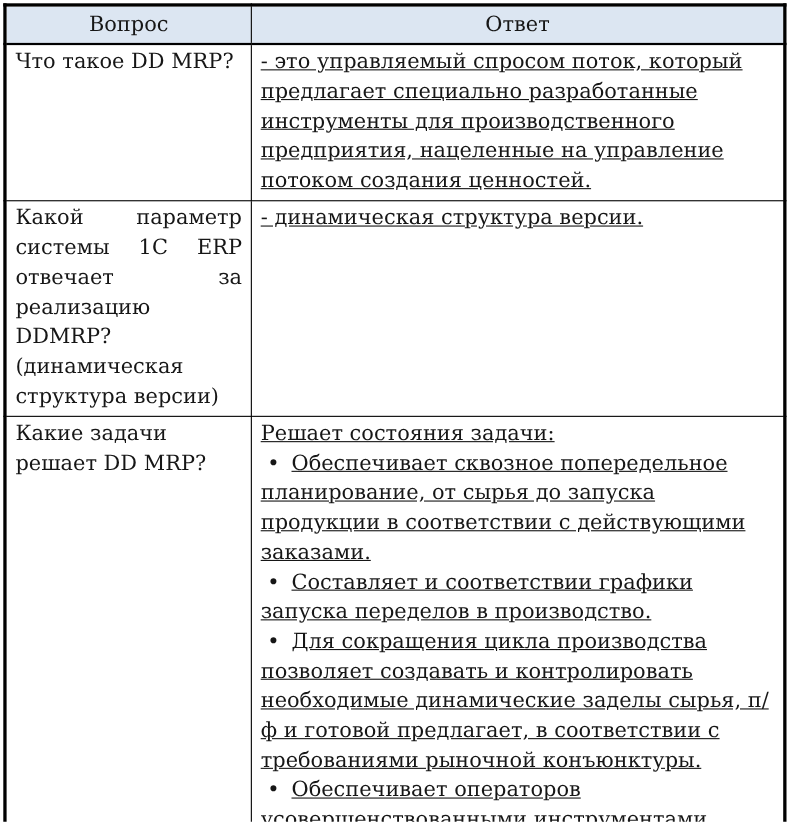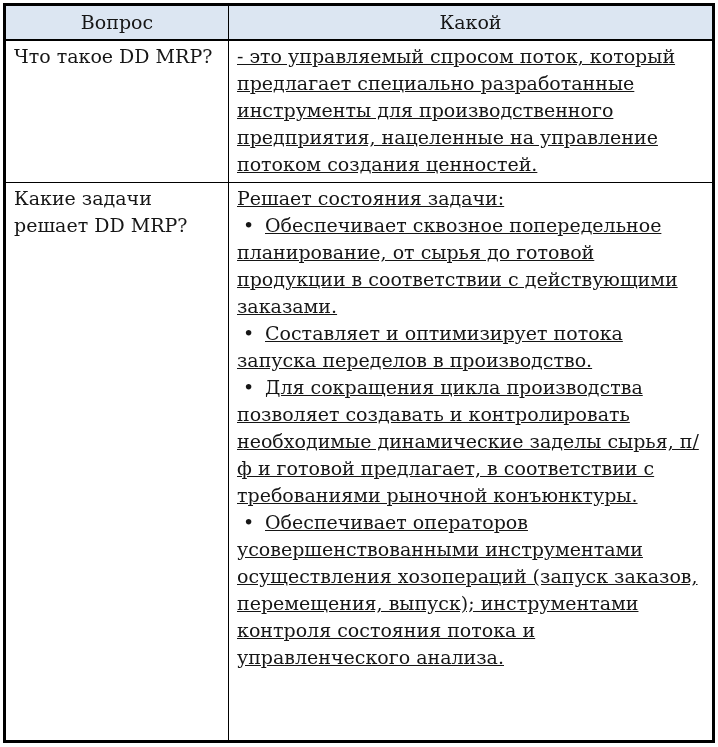--- a/index.html
+++ b/index.html
@@ -68,35 +68,41 @@
 
 <div class="page">
   <table class="qa-table">
     <colgroup>
       <col class="col-q">
       <col class="col-a">
     </colgroup>
     <thead>
       <tr>
         <th>Вопрос</th>
-        <th>Какой</th>
+        <th>Ответ</th>
       </tr>
     </thead>
     <tbody>
       <tr class="row-1">
         <td class="q-cell">Что такое DD MRP?</td>
         <td class="a-cell">
           <p class="para">- это управляемый спросом поток, который предлагает специально разработанные инструменты для производственного предприятия, нацеленные на управление потоком создания ценностей.</p>
         </td>
       </tr>
+      <tr class="row-2">
+        <td class="q-cell justify">Какой параметр системы 1С ERP отвечает за реализацию DDMRP? (динамическая структура версии)</td>
+        <td class="a-cell">
+          <p class="para">- динамическая структура версии.</p>
+        </td>
+      </tr>
       <tr class="row-3">
         <td class="q-cell">Какие задачи решает DD MRP?</td>
         <td class="a-cell">
           <p class="para">Решает состояния задачи:</p>
-          <p class="para"><span class="bullet">•</span><span>Обеспечивает сквозное попередельное планирование, от сырья до готовой продукции в соответствии с действующими заказами.</span></p>
-          <p class="para"><span class="bullet">•</span><span>Составляет и оптимизирует потока запуска переделов в производство.</span></p>
+          <p class="para"><span class="bullet">•</span><span>Обеспечивает сквозное попередельное планирование, от сырья до запуска продукции в соответствии с действующими заказами.</span></p>
+          <p class="para"><span class="bullet">•</span><span>Составляет и соответствии графики запуска переделов в производство.</span></p>
           <p class="para"><span class="bullet">•</span><span>Для сокращения цикла производства позволяет создавать и контролировать необходимые динамические заделы сырья, п/ф и готовой предлагает, в соответствии с требованиями рыночной конъюнктуры.</span></p>
           <p class="para"><span class="bullet">•</span><span>Обеспечивает операторов усовершенствованными инструментами осуществления хозопераций (запуск заказов, перемещения, выпуск); инструментами контроля состояния потока и управленческого анализа.</span></p>
         </td>
       </tr>
     </tbody>
   </table>
 </div>
 
 </body></html>

